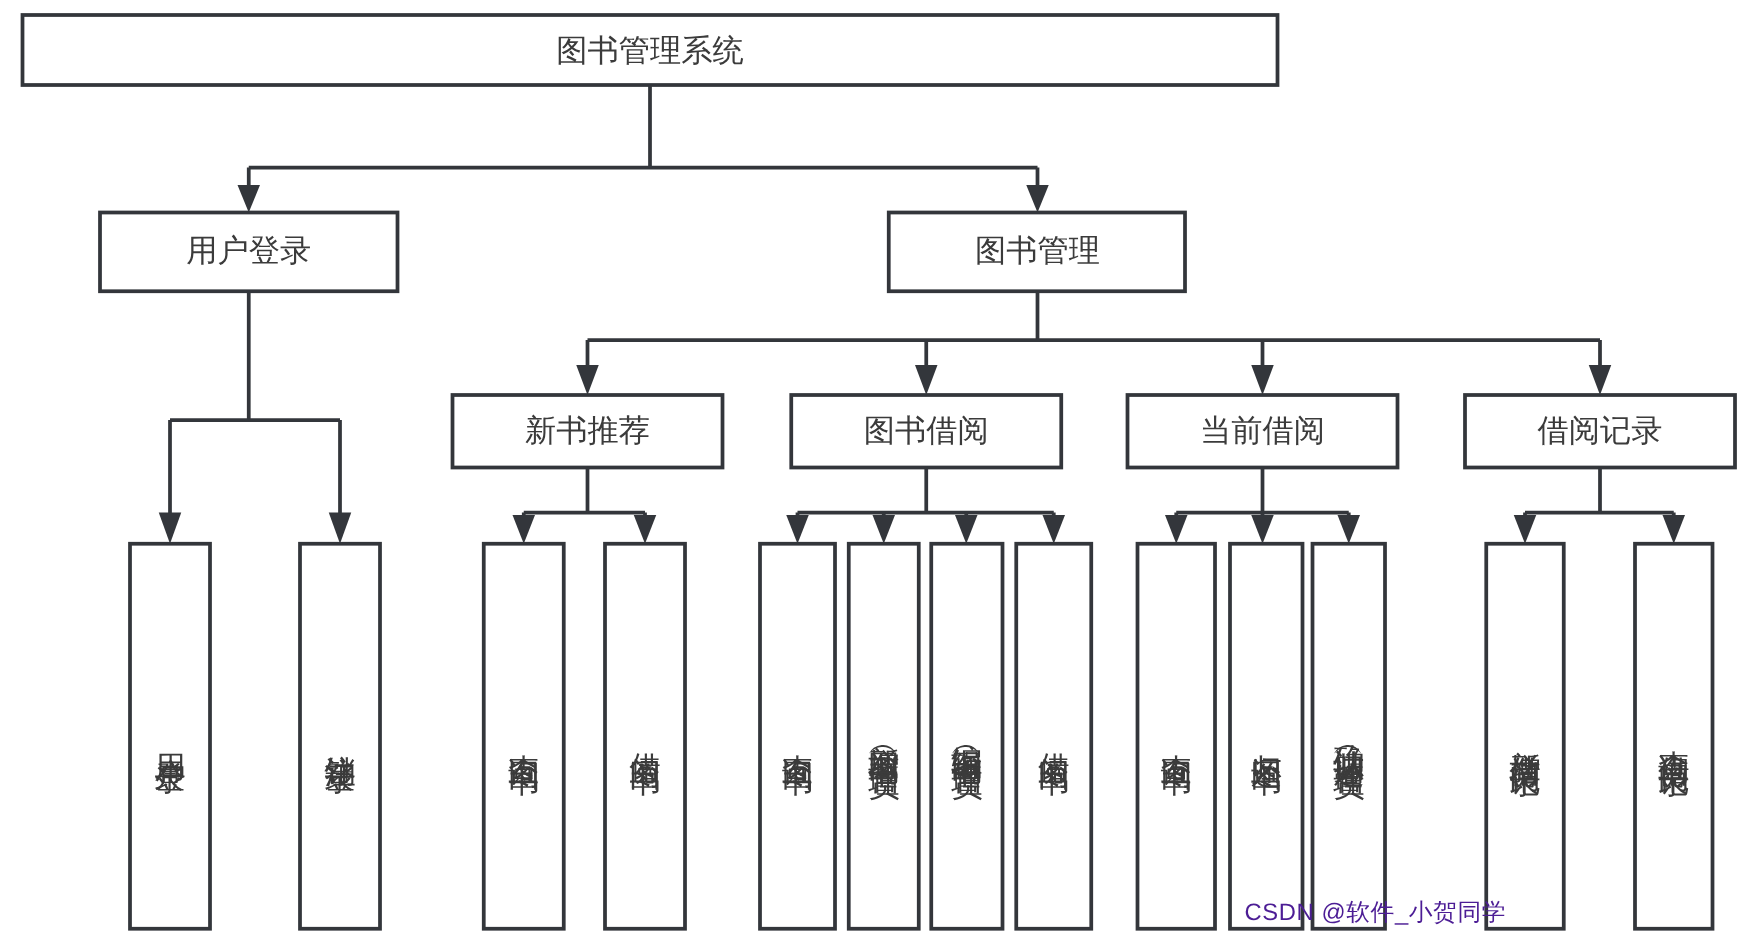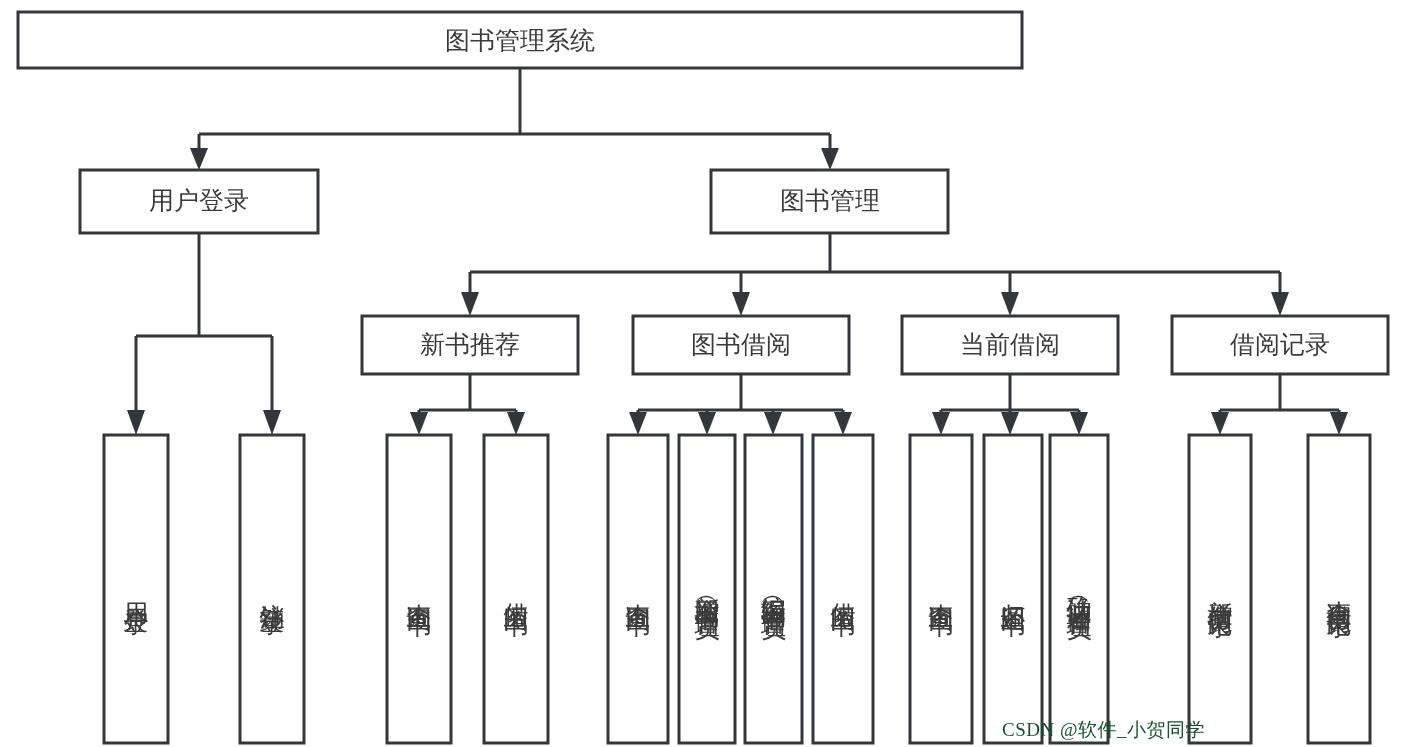--- a/index.html
+++ b/index.html
@@ -61,23 +61,23 @@
     display: flex;
     align-items: center;
     justify-content: center;
     white-space: nowrap;
     pointer-events: none;
   }
   .watermark {
     position: absolute;
     right: 8px;
     bottom: 4px;
-    font-family: Liberation Serif, serif;
+    font-family: Liberation Sans, sans-serif;
     font-size: 19px;
-    color: #14532d;
+    color: #4c1d95;
     letter-spacing: 0.5px;
     user-select: none;
     white-space: nowrap;
   }
 </style>
 </head>
 <body>
 
 <div id="diagram-root">
 

